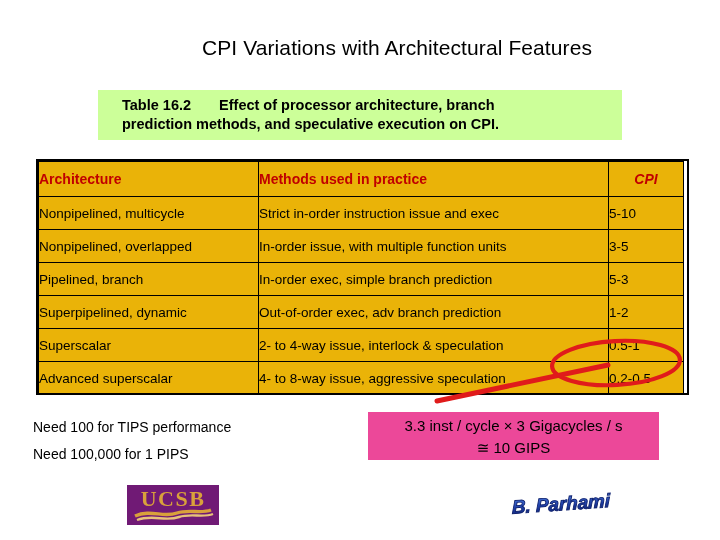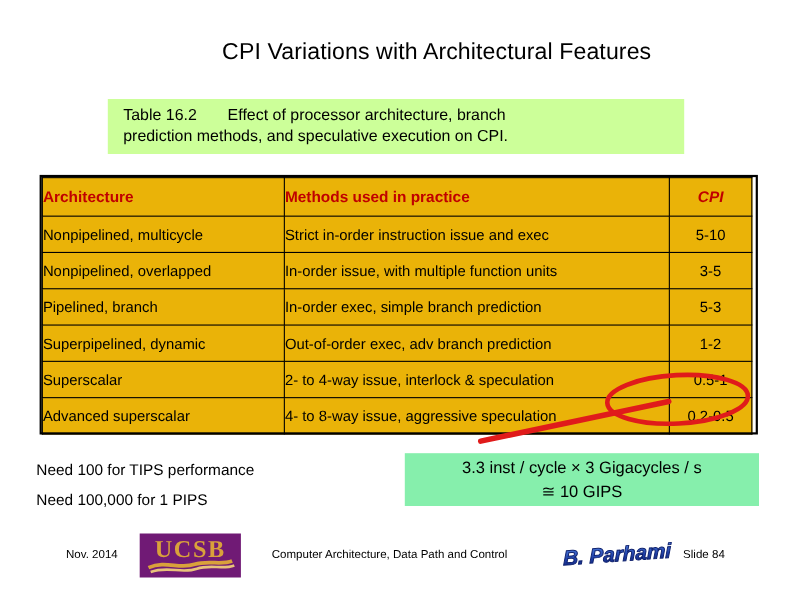--- a/index.html
+++ b/index.html
@@ -44,25 +44,26 @@
     position: absolute;
     left: 98px;
     top: 90px;
     width: 524px;
     height: 50px;
     background: #ccff99;
     padding: 0;
   }
   #caption-line1, #caption-line2 {
     position: absolute;
-    left: 14px;
+    left: 24px;
     font-size: 14.5px;
     line-height: 16px;
     white-space: nowrap;
     color: #000000;
+    font-weight: bold;
   }
   #caption-line1 { top: 7px; }
   #caption-line2 { top: 26px; }
   .cap-gap { display: inline-block; width: 28px; }
 
   
   #cpi-table {
     position: absolute;
     left: 38px;
     top: 161px;
@@ -86,21 +87,21 @@
     font-weight: bold;
     font-size: 14px;
     height: 34px;
   }
   .col-arch  { width: 220px; }
   .col-meth  { width: 350px; }
   .col-cpi   { width: 75px; }
 
   .cell-arch { padding-left: 7px; text-align: left; }
   .cell-meth { padding-left: 7px; text-align: left; }
-  .cell-cpi  { padding-right: 9px; text-align: center; }
+  .cell-cpi  { padding-right: 9px; text-align: left; }
   tr.header-row .cell-cpi { text-align: center; padding-right: 0; font-style: italic; }
 
   
   #cpi-table {
     outline: none;
   }
   #table-outline {
     position: absolute;
     left: 36px;
     top: 159px;
@@ -119,23 +120,23 @@
     line-height: 27px;
     color: #000000;
     white-space: nowrap;
   }
 
   
   #gips-box {
     position: absolute;
     left: 368px;
     top: 412px;
-    width: 322px;
+    width: 291px;
     height: 48px;
-    background: #86efac;
+    background: #ec4899;
     text-align: center;
     font-size: 15px;
     line-height: 22px;
     color: #000000;
     padding-top: 3px;
     box-sizing: border-box;
   }
 
   
   #annotation-layer {
@@ -274,25 +275,20 @@
   <div id="gips-box">
     <div>3.3  inst / cycle × 3 Gigacycles / s</div>
     <div>≅ 10 GIPS</div>
   </div>
 
   <svg id="annotation-layer" viewBox="0 0 720 540" xmlns="http://www.w3.org/2000/svg">
     <ellipse cx="616" cy="363" rx="64" ry="22" fill="none" stroke="#e01b1b" stroke-width="4.2" transform="rotate(-3 616 363)"></ellipse>
     <path d="M 437 401 L 608 365" stroke="#e01b1b" stroke-width="5" fill="none" stroke-linecap="round"></path>
   </svg>
 
-  <div id="footer">
-    <div id="footer-date">Nov. 2014</div>
-    <div id="footer-center">Computer Architecture, Data Path and Control</div>
-    <div id="footer-slide">Slide 84</div>
-  </div>
 
   <div id="ucsb-logo">
     <div class="ucsb-text">UCSB</div>
     <svg width="92" height="40" viewBox="0 0 92 40" xmlns="http://www.w3.org/2000/svg" style="position:absolute;left:0;top:0">
       <path d="M8 31 C 24 24, 36 33, 50 28 C 62 24, 74 29, 84 25" stroke="#d9a13b" stroke-width="3.4" fill="none"></path>
       <path d="M10 35 C 26 29, 38 37, 52 32 C 64 28, 76 33, 86 29" stroke="#e8c27a" stroke-width="2.4" fill="none"></path>
     </svg>
   </div>
 
   <svg id="parhami-logo" viewBox="0 0 104 34" xmlns="http://www.w3.org/2000/svg">

